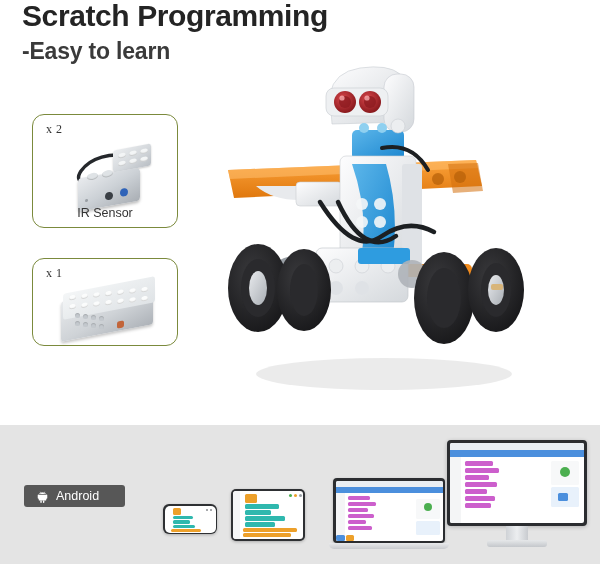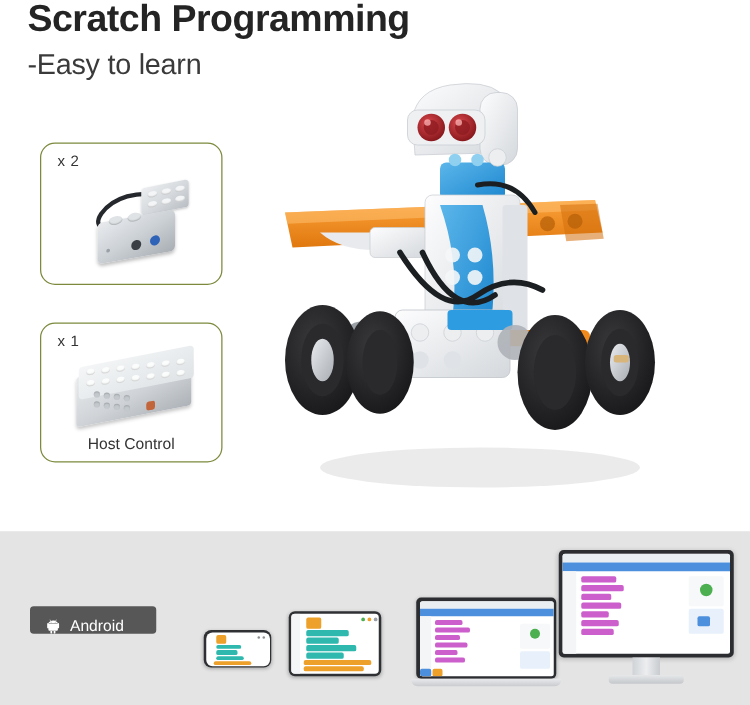--- a/index.html
+++ b/index.html
@@ -14,35 +14,35 @@
   
   .top-section{position:absolute;left:0;top:0;width:600px;height:425px;background:#fff;overflow:hidden;}
 
   .title{
     position:absolute;left:22px;top:-2px;
     font-size:30px;font-weight:bold;color:#242424;
     letter-spacing:-0.4px;line-height:36px;
   }
   .subtitle{
     position:absolute;left:22px;top:36px;
-    font-size:23px;font-weight:normal;color:#3a3a3a;
+    font-size:23px;font-weight:bold;color:#3a3a3a;
     letter-spacing:-0.2px;line-height:30px;
   }
 
   
   .part-box{
     position:absolute;left:32px;width:146px;
     border:1.6px solid #7b8a3c;border-radius:12px;
     background:#fff;box-sizing:border-box;
   }
   #box-ir{top:114px;height:114px;}
-  #box-host{top:258px;height:112px;}
+  #box-host{top:258px;height:88px;}
   .qty{
     position:absolute;left:13px;top:7px;
-    font-size:12px;color:#333;letter-spacing:0.5px;
+    font-size:12px;color:#333;letter-spacing:0.5px;font-family:Liberation Serif, serif;
   }
   .part-label{
     position:absolute;left:0;right:0;bottom:7px;
     text-align:center;font-size:12.5px;color:#333;
   }
   .part-art{position:absolute;left:0;right:0;top:22px;bottom:24px;}
 
   
   .ir-small-brick{
     position:absolute;left:80px;top:10px;width:38px;height:22px;
@@ -105,21 +105,21 @@
   .mp-title{
     position:absolute;left:28px;top:16px;
     font-size:20px;font-weight:bold;color:#2b2b2b;letter-spacing:-0.2px;
   }
   .badge{
     position:absolute;left:24px;width:101px;height:22px;
     background:#575757;border-radius:3px;
     display:flex;align-items:center;gap:7px;padding-left:12px;
     box-sizing:border-box;
   }
-  #badge-android{top:60px;align-items:flex-end;}
+  #badge-android{top:60px;}
   #badge-ios{top:89px;}
   .badge-label{color:#fff;font-size:12.5px;line-height:1;}
   .badge-ico{width:13px;height:13px;flex:0 0 auto;}
 
   
   .phone{
     position:absolute;left:163px;top:504px;width:54px;height:30px;
     background:#2e3033;border-radius:6px;padding:1.5px;box-sizing:border-box;
     box-shadow:0 1px 3px rgba(0,0,0,.25);
   }
@@ -194,20 +194,21 @@
           <div class="stud" style="left:27px;top:12px;"></div>
         </div>
         <div class="ir-body">
           <div class="topstud" style="left:9px;top:-3px;"></div>
           <div class="topstud" style="left:24px;top:-3px;"></div>
           <div class="ir-eye dark" style="left:27px;top:19px;"></div>
           <div class="ir-eye blue" style="left:42px;top:18px;"></div>
           <div class="dot" style="left:7px;top:22px;width:3px;height:3px;background:#9aa0a6;"></div>
         </div>
       </div>
+      <div class="part-label">IR Sensor</div>
     </div>
 
     <div class="part-box" id="box-host">
       <div class="qty">x 1</div>
       <div class="part-art">
         <div class="host-body"></div>
         <div class="host-top">
           <div class="hs" style="left:6px;top:3px;"></div>
             <div class="hs" style="left:18px;top:4px;"></div>
           <div class="hs" style="left:30px;top:5px;"></div>
@@ -228,21 +229,20 @@
             <div class="vs" style="left:50px;top:33px;"></div>
           <div class="vs" style="left:58px;top:34px;"></div>
             <div class="vs" style="left:66px;top:35px;"></div>
           <div class="vs" style="left:42px;top:40px;"></div>
             <div class="vs" style="left:50px;top:41px;"></div>
           <div class="vs" style="left:58px;top:42px;"></div>
             <div class="vs" style="left:66px;top:43px;"></div>
         </div>
         <div class="host-port"></div>
       </div>
-      <div class="part-label">Host Control</div>
     </div>
 
     <div class="robot">
       <svg width="340" height="355" viewBox="0 0 340 355">
         <defs>
           <linearGradient id="gWhite" x1="0" y1="0" x2="1" y2="1">
             <stop offset="0" stop-color="#fdfdfe"></stop>
               <stop offset="1" stop-color="#d4d8dc"></stop>
           </linearGradient>
           <linearGradient id="gBlue" x1="0" y1="0" x2="1" y2="1">

